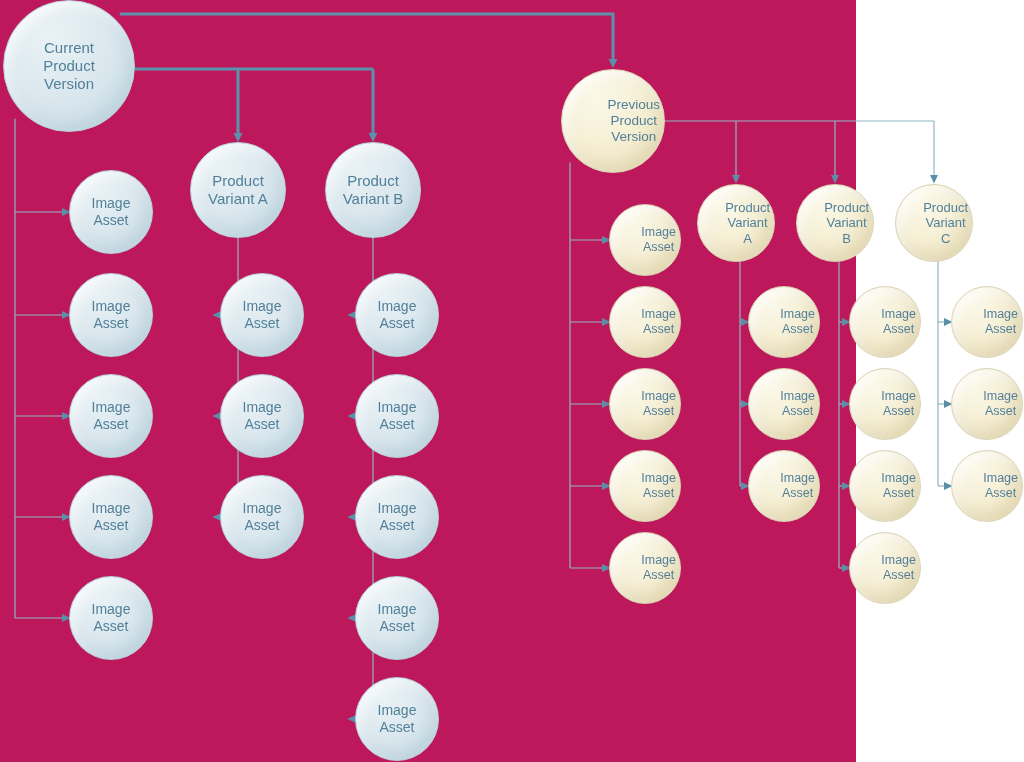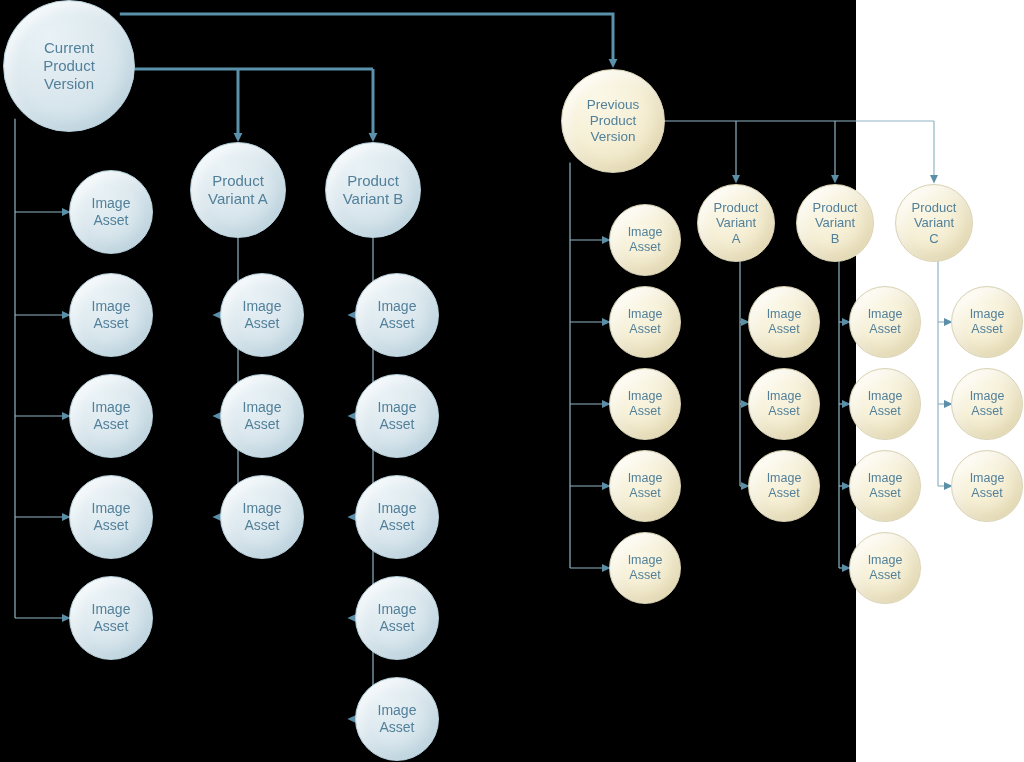--- a/index.html
+++ b/index.html
@@ -1,20 +1,20 @@
 <!DOCTYPE html>
 <html><head>
 <meta charset="utf-8">
 <style>
   html,body{margin:0;padding:0;background:#ffffff;}
   body{
     font-family:"Liberation Sans", sans-serif;
     width:1024px;height:762px;overflow:hidden;position:relative;
   }
-  #canvas{position:relative;width:856px;height:762px;background:#000000;}
+  #canvas{position:relative;width:856px;height:762px;background:#be185d;}
   svg#edges{position:absolute;left:0;top:0;width:1024px;height:762px;}
 
   .node{
     position:absolute;border-radius:50%;
     display:flex;align-items:center;justify-content:center;
     text-align:center;line-height:1.18;
     box-sizing:border-box;
     -webkit-user-select:none;user-select:none;
   }
   .node .lbl{display:block;padding:0 4px;}
@@ -25,20 +25,21 @@
     border:1px solid #b7d1dc;
     color:#52809a;
     box-shadow:inset -6px -7px 14px rgba(150,183,198,.30), inset 5px 6px 12px rgba(255,255,255,.75);
   }
   
   .gold{
     background:radial-gradient(circle at 34% 26%, #fbf8e8 0%, #f6f0d7 42%, #efe6c4 78%, #e8ddb5 100%);
     border:1px solid #d9d3b4;
     color:#52809a;
     box-shadow:inset -6px -7px 14px rgba(200,188,146,.32), inset 5px 6px 12px rgba(255,255,255,.8);
+    justify-content:flex-end;
   }
 
   .root{font-size:15px;}
   .variant{font-size:15px;}
   .asset{font-size:14px;}
   .root-g{font-size:13.5px;}
   .variant-g{font-size:13px;}
   .asset-g{font-size:12.5px;}
 </style>
 </head>

